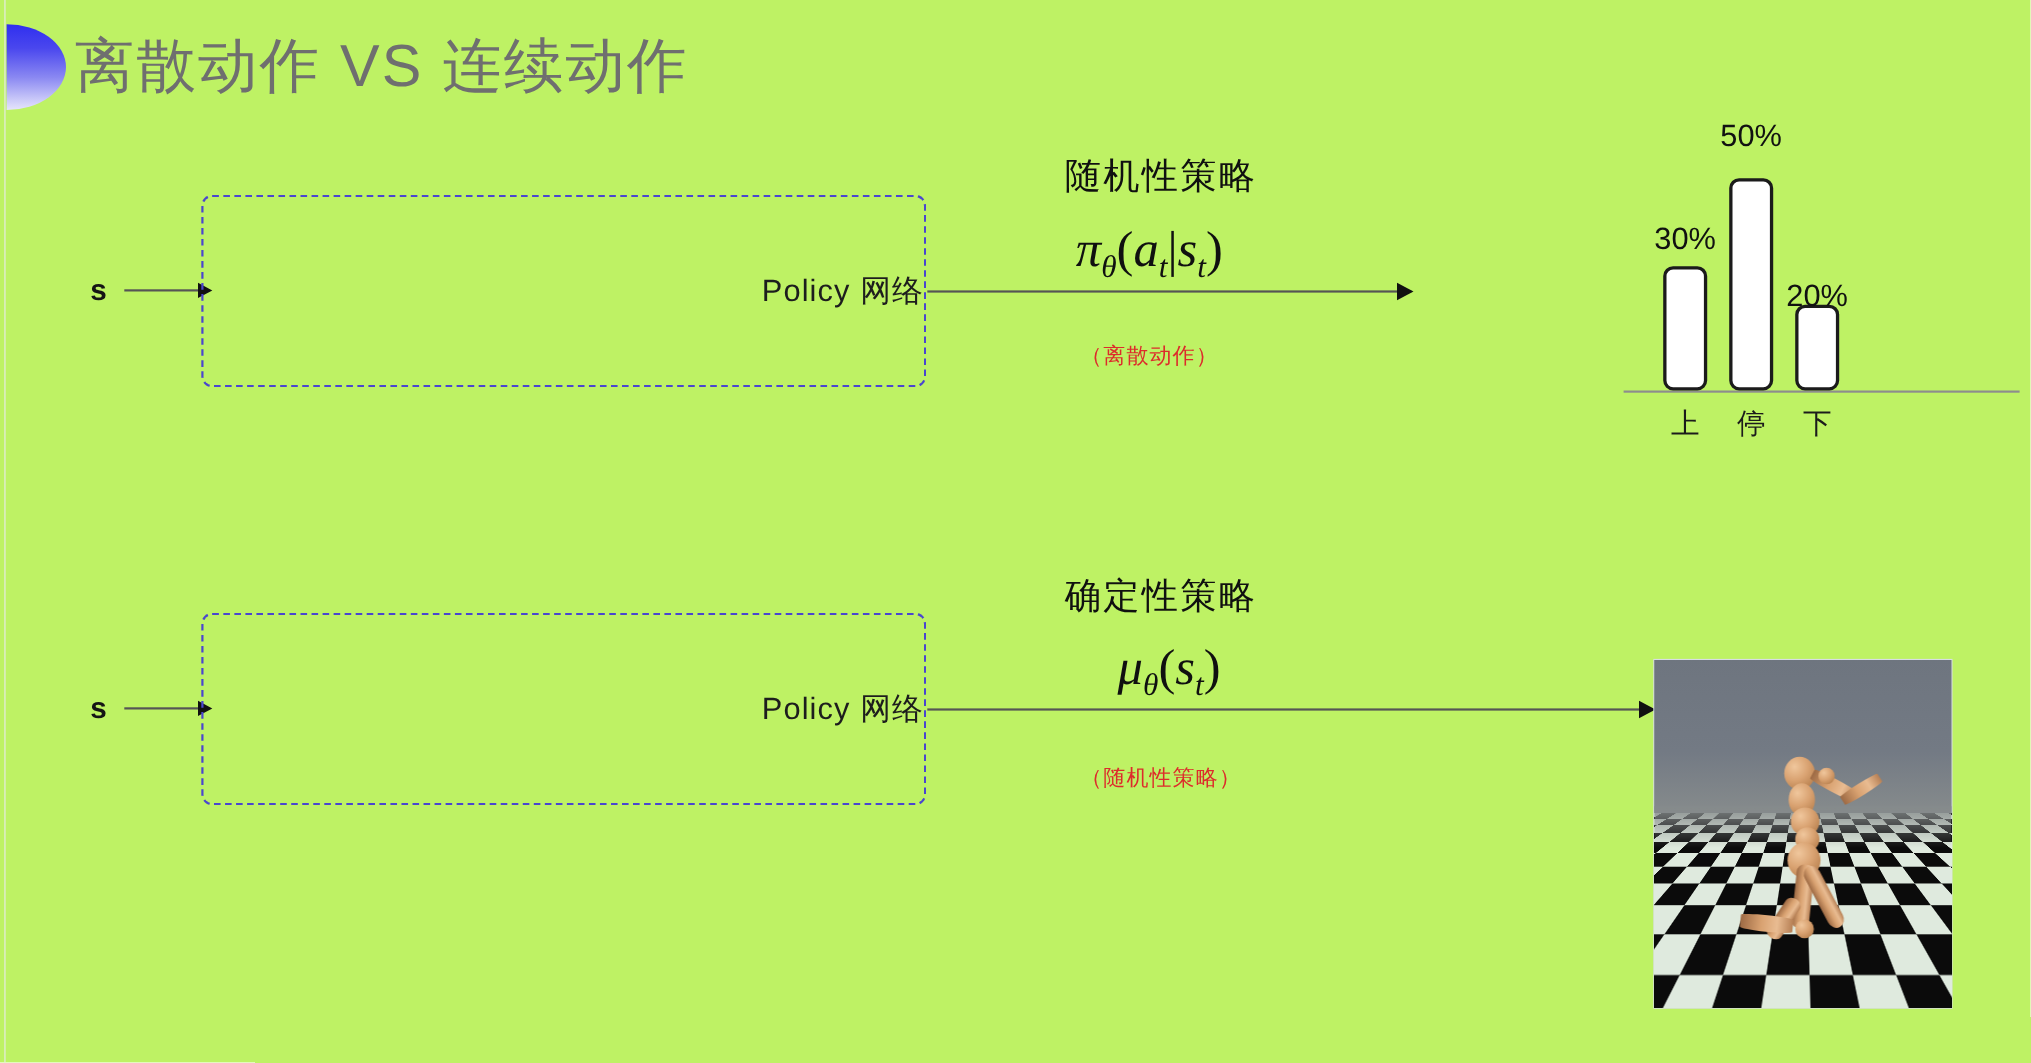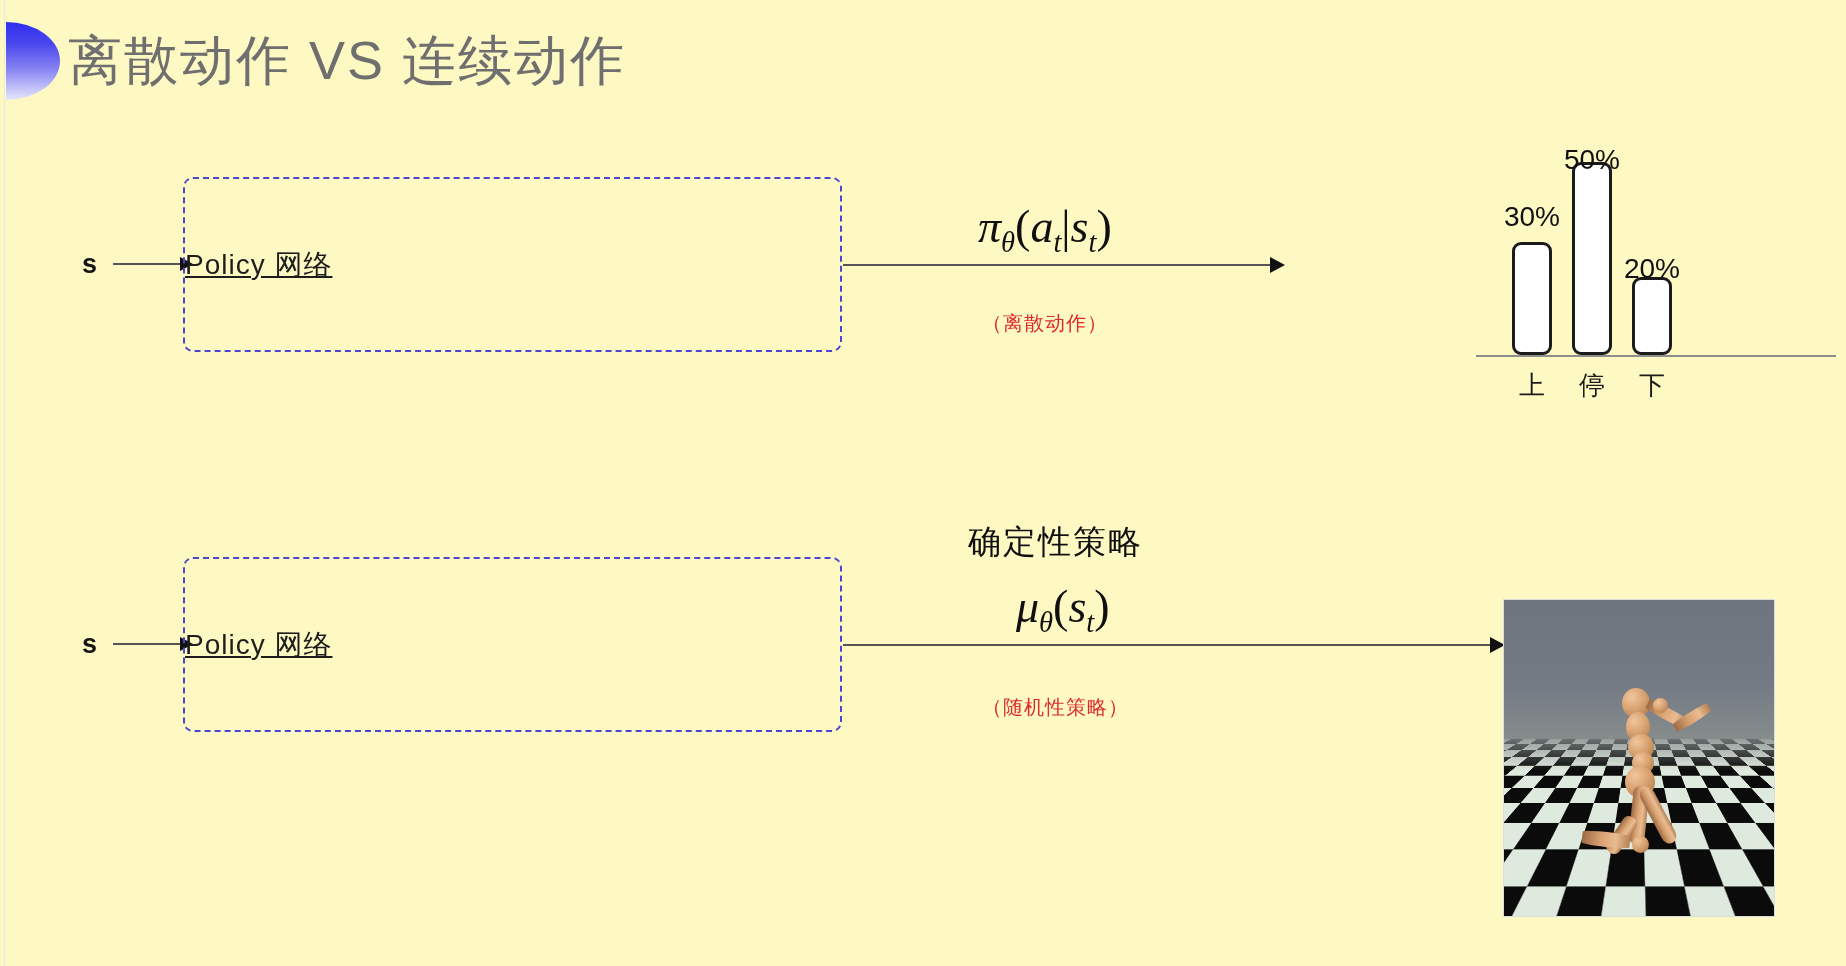--- a/index.html
+++ b/index.html
@@ -8,21 +8,21 @@
     padding: 0;
     background: #ffffff;
   }
   body {
     font-family: "Liberation Sans", "DejaVu Sans", sans-serif;
   }
   #slide {
     position: relative;
     width: 1846px;
     height: 966px;
-    background: #fef9c3;
+    background: #bef264;
     overflow: hidden;
   }
 
   
   .left-rule {
     position: absolute;
     left: 4px;
     top: 0;
     width: 1px;
     height: 966px;
@@ -64,25 +64,24 @@
     border: 2.5px dashed #4a46cf;
     border-radius: 10px;
     background: transparent;
   }
   .policy-box-label {
     position: absolute;
     left: 0;
     right: 0;
     top: 50%;
     transform: translateY(-50%);
-    text-align: left;
+    text-align: right;
     font-size: 28px;
     color: #1d1d1d;
     letter-spacing: 1px;
-    text-decoration: underline;
   }
 
   .arrow {
     position: absolute;
     height: 2px;
     background: #555555;
   }
   .arrow::after {
     content: "";
     position: absolute;
@@ -223,36 +222,37 @@
   <div class="state-label" style="left:82px; top:249px;">s</div>
 
   <div class="arrow short" style="left:113px; top:263px; width:78px;"></div>
 
   <div class="policy-box" style="left:183px; top:177px; width:655px; height:171px;">
     <div class="policy-box-label">Policy 网络</div>
   </div>
 
   <div class="arrow" style="left:843px; top:264px; width:440px;"></div>
 
+  <div class="policy-caption" style="left:968px; top:138px;">随机性策略</div>
 
   <div class="policy-formula" style="left:978px; top:200px;">
     <span>π</span><span class="sub">θ</span><span class="paren">(</span><span>a</span><span class="sub">t</span><span class="paren">|</span><span>s</span><span class="sub">t</span><span class="paren">)</span>
   </div>
 
   <div class="action-tag" style="left:982px; top:310px;">（离散动作）</div>
 
   <div class="chart" style="left:1476px; top:120px; width:360px; height:237px;">
 
     <div class="chart-baseline" style="width:360px;"></div>
 
     <div class="bar" style="left:36px; width:40px; height:113px;"></div>
     <div class="bar-value" style="left:-4px; top:81px; width:120px;">30%</div>
 
     <div class="bar" style="left:96px; width:40px; height:193px;"></div>
-    <div class="bar-value" style="left:56px; top:-12px; width:120px;margin-top:36px;">50%</div>
+    <div class="bar-value" style="left:56px; top:-12px; width:120px;">50%</div>
 
     <div class="bar" style="left:156px; width:40px; height:78px;"></div>
     <div class="bar-value" style="left:116px; top:110px; width:120px;margin-top:23px;">20%</div>
 
     <div class="bar-cat" style="left:-4px; top:248px; width:120px;">上</div>
     <div class="bar-cat" style="left:56px; top:248px; width:120px;">停</div>
     <div class="bar-cat" style="left:116px; top:248px; width:120px;">下</div>
   </div>
 
   <div class="state-label" style="left:82px; top:629px;">s</div>

